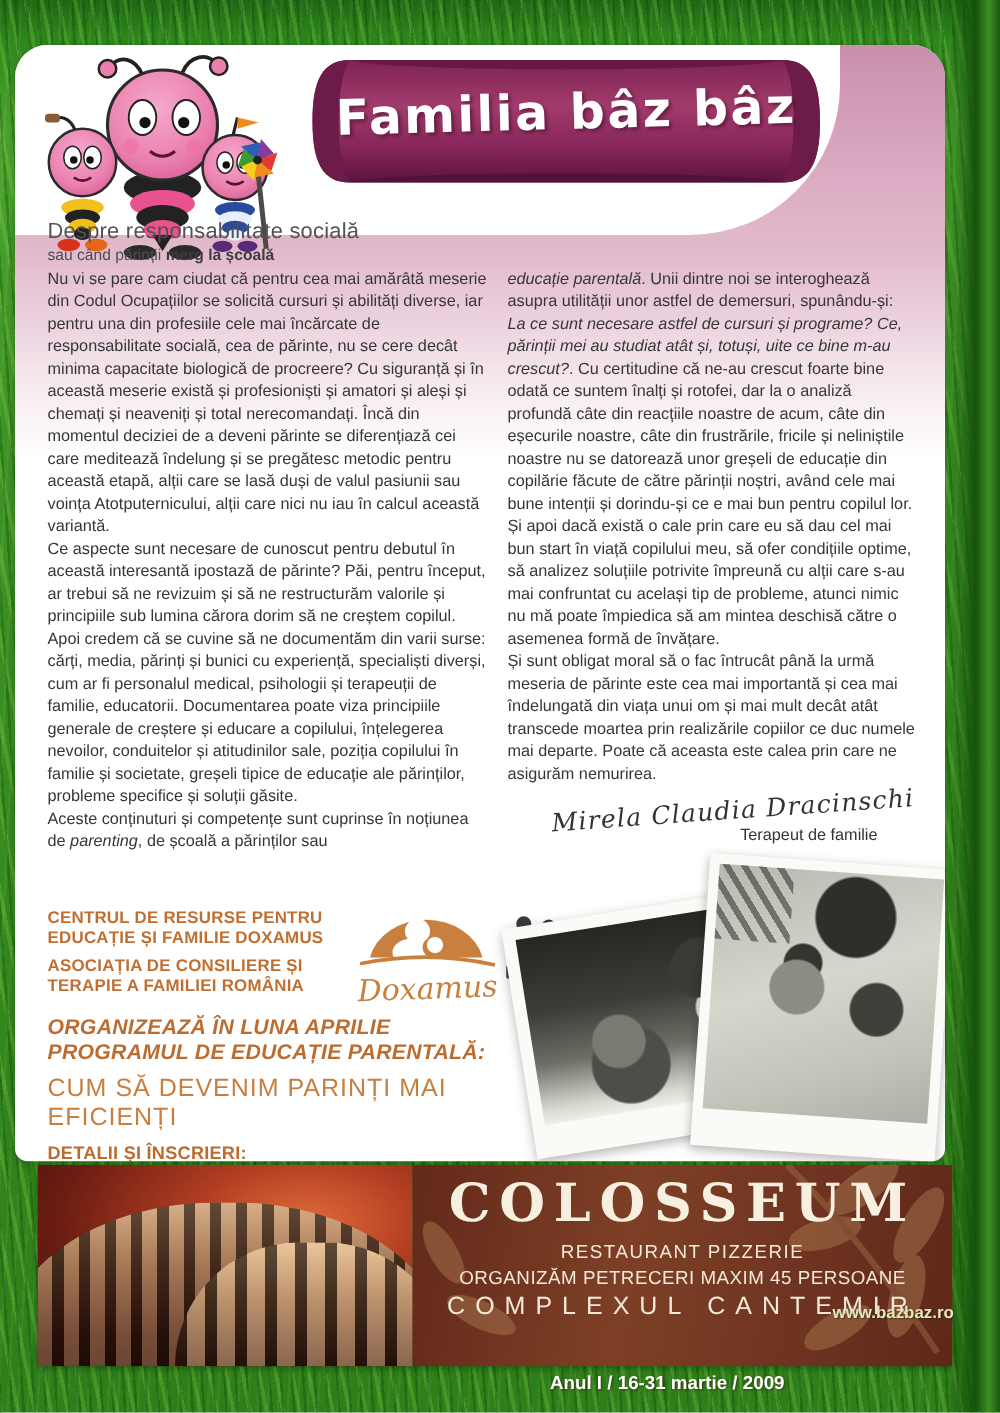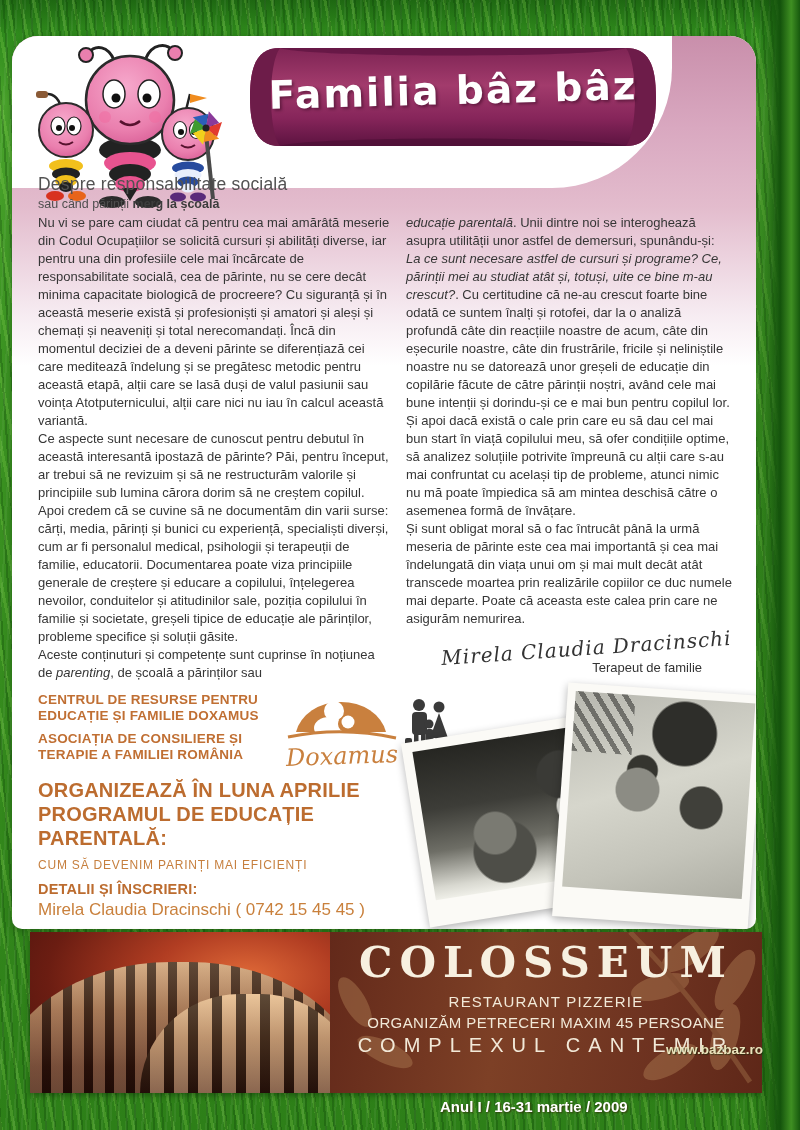--- a/index.html
+++ b/index.html
@@ -52,33 +52,33 @@
   .col-right { width:326px; }
   .cols p { margin:0; font-size:13px; line-height:1.385; color:#363636; }
   .it { font-style:italic; }
   .sig { margin-top:8px; text-align:right; }
   .sig-name {
     font-family:"DejaVu Serif", serif; font-style:italic; font-size:20px; color:#333;
     transform:rotate(-4deg); display:inline-block; letter-spacing:1px;
   }
   .sig-role { font-size:13px; color:#333; padding-right:30px; margin-top:0; }
   
-  .doxamus { position:absolute; left:26px; top:656px; width:400px; }
+  .doxamus { position:absolute; left:26px; top:690px; width:400px; }
   .dx-h { color:#c06f33; font-weight:bold; font-size:13.5px; line-height:1.18; letter-spacing:.2px; width:245px; }
   .dx-h + .dx-h { margin-top:7px; }
   .dx-h span { display:block; }
   .dx-logo { position:absolute; left:248px; top:0; width:112px; text-align:center; }
   .dx-logo-text {
     font-family:"DejaVu Serif", serif; font-style:italic; font-size:24px; color:#c9803e;
     margin-top:-4px; transform:rotate(-2deg);
   }
   .family-icon { position:absolute; left:366px; top:6px; }
-  .announce { margin-top:15px; color:#bc6c2f; font-size:20px; font-weight:bold; line-height:1.22; letter-spacing:.2px; }
+  .announce { margin-top:15px; color:#bc6c2f; font-size:17px; font-weight:bold; line-height:1.22; letter-spacing:.2px;font-style:italic; }
   .announce span { display:block; }
-  .announce2 { margin-top:7px; color:#c67f3e; font-size:12px; font-weight:400; letter-spacing:.8px; }
+  .announce2 { margin-top:7px; color:#c67f3e; font-size:20px; font-weight:400; letter-spacing:.8px; }
   .details { margin-top:9px; color:#bc6c2f; font-size:14.5px; font-weight:bold; letter-spacing:.2px; }
   .contact { margin-top:3px; color:#c9803c; font-size:17px; }
   
   .photos { position:absolute; left:398px; top:653px; width:346px; height:240px; }
   .polaroid { position:absolute; background:#fbfaf6; box-shadow:0 3px 9px rgba(0,0,0,.3); }
   .ph1 { left:4px; top:34px; width:250px; padding:10px 10px 26px; transform:rotate(-9deg); }
   .ph1 .img { width:100%; height:150px;
     background:
       radial-gradient(circle at 30% 62%, #7a7a72 0 11%, rgba(0,0,0,0) 12%),
       radial-gradient(circle at 33% 75%, #4e4e48 0 16%, rgba(0,0,0,0) 17%),

